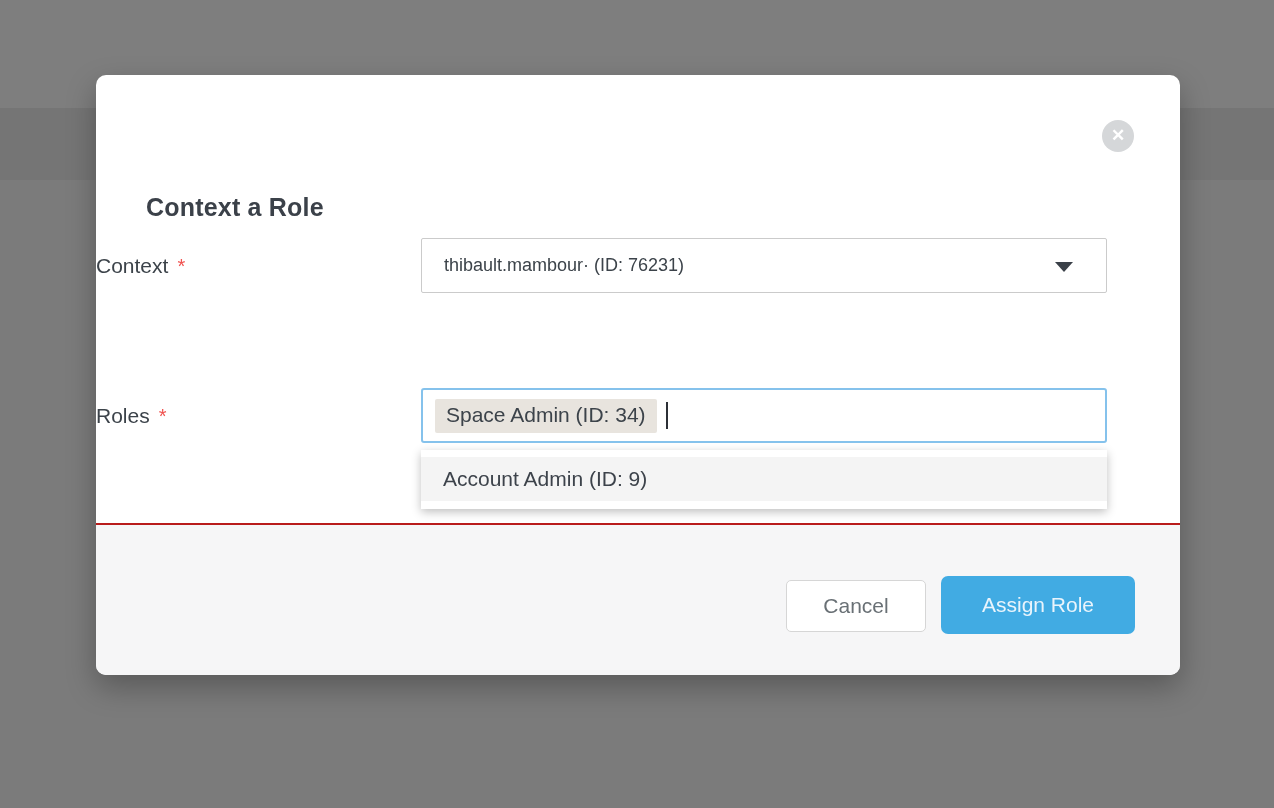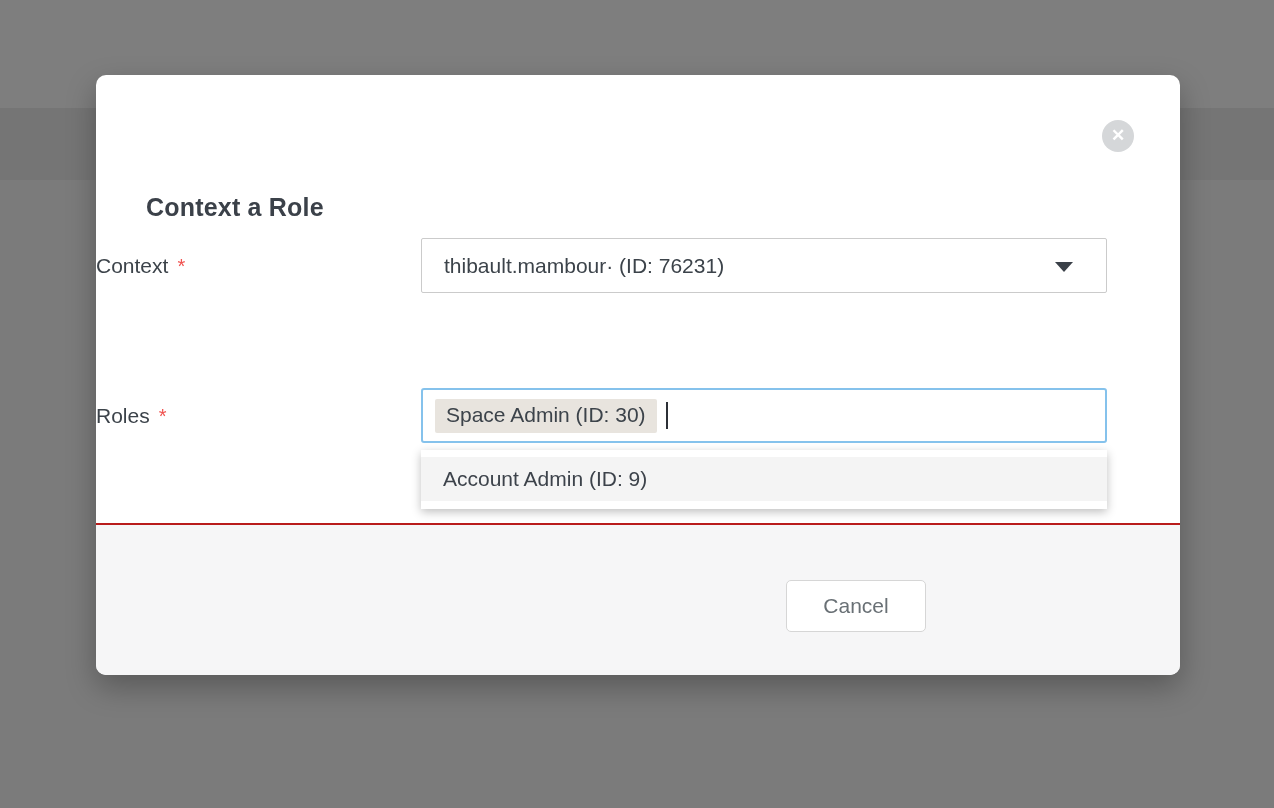--- a/index.html
+++ b/index.html
@@ -70,21 +70,21 @@
     width: 686px; height: 55px;
     background: #ffffff;
     border: 1px solid #cbcbcb;
     border-radius: 2px;
     cursor: pointer;
   }
   .context-select .value {
     position: absolute;
     left: 22px; top: 0;
     line-height: 53px;
-    font-size: 21px;
+    font-size: 18px;
     color: #3c434a;
     white-space: nowrap;
   }
   .caret-down {
     position: absolute;
     right: 33px; top: 23px;
     width: 0; height: 0;
     border-left: 9px solid transparent;
     border-right: 9px solid transparent;
     border-top: 10px solid #3a4048;
@@ -197,25 +197,26 @@
   <div class="context-select">
     <div class="value">thibault.mambour· (ID: 76231)</div>
     <div class="caret-down"></div>
   </div>
 
   <div class="field-label label-roles">
     <span>Roles</span><span class="req">*</span>
   </div>
 
   <div class="roles-input" style="border-color: rgb(133, 194, 236);">
-    <span class="role-tag" style="background: rgb(232, 228, 222);">Space Admin (ID: 30)</span>
+    <span class="role-tag" style="background: rgb(232, 228, 222);">Space Admin (ID: 34)</span>
     <span class="text-cursor"></span>
   </div>
 
   <div class="roles-dropdown">
     <div class="dropdown-option hl">Account Admin (ID: 9)</div>
   </div>
 
   <div class="modal-footer">
     <button class="btn-cancel">Cancel</button>
+    <button class="btn-assign" style="background: rgb(65, 171, 227);">Assign Role</button>
   </div>
 
 </div>
 
 </body></html>

